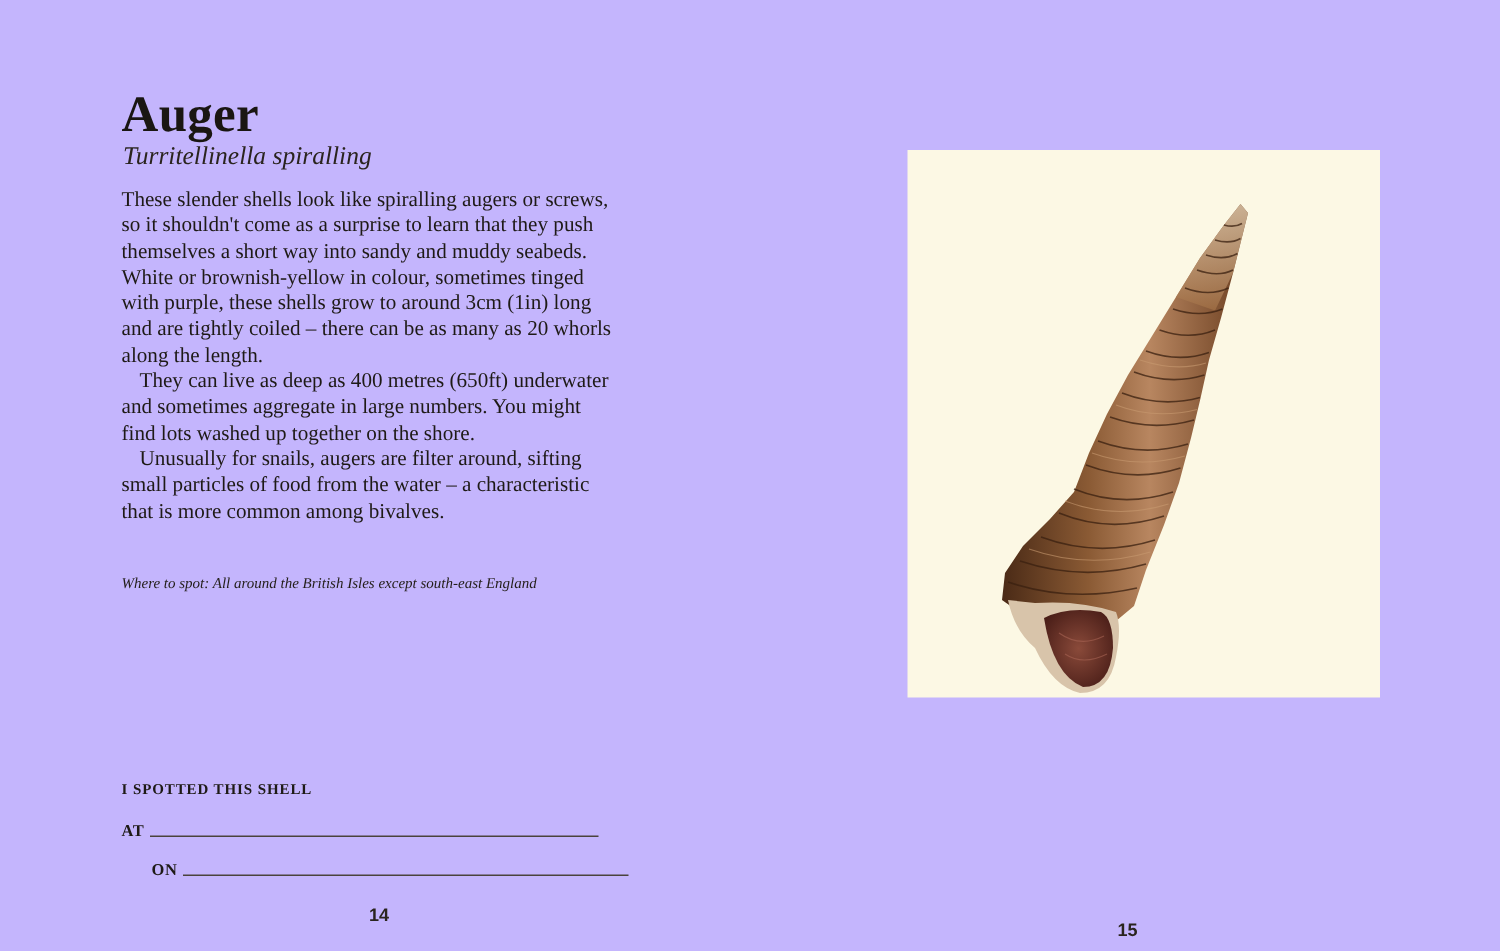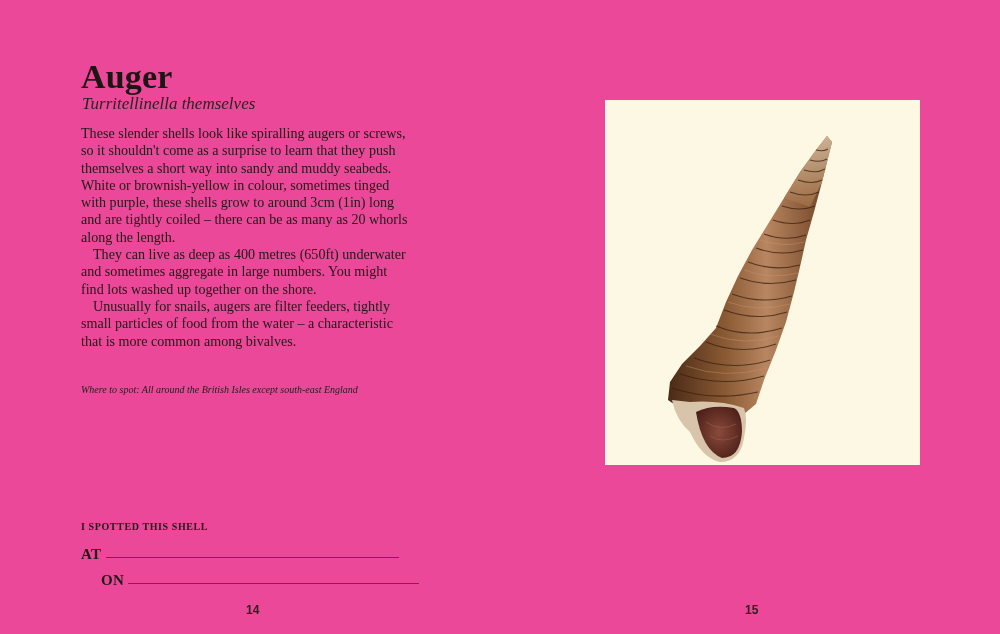--- a/index.html
+++ b/index.html
@@ -1,52 +1,52 @@
 <!DOCTYPE html>
 <html><head>
 <meta charset="utf-8">
 <style>
   html,body{margin:0;padding:0;}
   body{width:1000px;height:634px;background:#fdf9e6;position:relative;overflow:hidden;font-family:"DejaVu Serif",serif;color:#1e1a16;}
-  .spread{position:absolute;inset:0;background:#ec4899;}
+  .spread{position:absolute;inset:0;background:#c4b5fd;}
   .page{position:absolute;top:0;height:634px;}
   .page-left{left:0;width:500px;}
   .page-right{left:500px;width:500px;}
   .title{position:absolute;left:81px;top:58px;font-family:"Liberation Serif",serif;font-size:34px;font-weight:bold;letter-spacing:0.2px;margin:0;line-height:38px;color:#1a1612;}
   .latin{position:absolute;left:82px;top:94px;font-family:"Liberation Serif",serif;font-style:italic;font-size:17px;line-height:20px;color:#2a241e;}
   .body-text{position:absolute;left:81px;top:125px;width:330px;font-family:"Liberation Serif",serif;font-size:14.1px;line-height:17.3px;color:#1e1a16;}
   .body-text p{margin:0;}
   .body-text p + p{text-indent:12px;}
   .where{position:absolute;left:81px;top:384px;font-family:"Liberation Serif",serif;font-style:italic;font-size:10px;color:#231e19;white-space:nowrap;}
   .spotted{position:absolute;left:81px;top:520px;width:320px;}
   .spotted-heading{font-family:"Liberation Serif",serif;font-weight:bold;font-size:10px;letter-spacing:0.6px;line-height:14px;color:#1e1a16;}
   .field{position:absolute;left:0;width:318px;height:14px;display:flex;align-items:flex-end;}
-  .field-label{font-family:"Liberation Serif",serif;font-weight:bold;font-size:15px;letter-spacing:0.4px;color:#1e1a16;line-height:12px;}
+  .field-label{font-family:"Liberation Serif",serif;font-weight:bold;font-size:11px;letter-spacing:0.4px;color:#1e1a16;line-height:12px;}
   .field-line{flex:1;border-bottom:1px solid #4a433c;margin-left:4px;height:0;margin-bottom:2px;}
   .field-at{top:26px;}
   .field-on{top:52px;margin-left:20px;}
   .pagenum{position:absolute;top:603px;font-family:Liberation Sans, sans-serif;font-size:12px;font-weight:bold;color:#2a241e;}
   .pn-left{left:246px;}
-  .pn-right{left:245px;}
+  .pn-right{left:245px;margin-top:10px;}
   .illus-bg{position:absolute;left:105px;top:100px;width:315px;height:365px;background:#fcf8e4;}
   .shell{position:absolute;left:160px;top:132px;width:180px;height:335px;}
 </style>
 </head>
 <body>
 
 <div class="spread">
 
   <div class="page page-left">
     <h1 class="title">Auger</h1>
-    <div class="latin">Turritellinella themselves</div>
+    <div class="latin">Turritellinella spiralling</div>
 
     <div class="body-text">
       <p>These slender shells look like spiralling augers or screws, so it shouldn't come as a surprise to learn that they push themselves a short way into sandy and muddy seabeds. White or brownish-yellow in colour, sometimes tinged with purple, these shells grow to around 3cm (1in) long and are tightly coiled – there can be as many as 20 whorls along the length.</p>
       <p>They can live as deep as 400 metres (650ft) underwater and sometimes aggregate in large numbers. You might find lots washed up together on the shore.</p>
-      <p>Unusually for snails, augers are filter feeders, tightly small particles of food from the water – a characteristic that is more common among bivalves.</p>
+      <p>Unusually for snails, augers are filter around, sifting small particles of food from the water – a characteristic that is more common among bivalves.</p>
     </div>
 
     <div class="where">Where to spot: All around the British Isles except south-east England</div>
 
     <div class="spotted">
       <div class="spotted-heading">I SPOTTED THIS SHELL</div>
       <div class="field field-at">
         <span class="field-label">AT</span>
         <span class="field-line"></span>
       </div>

